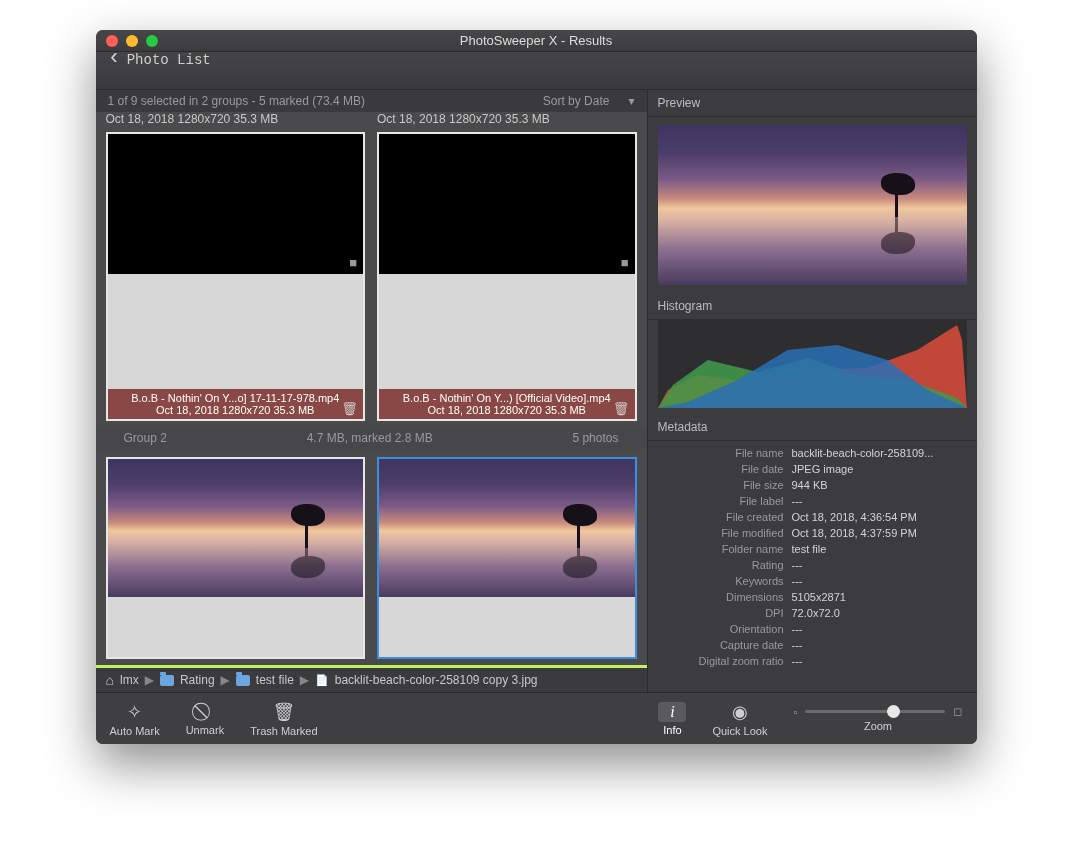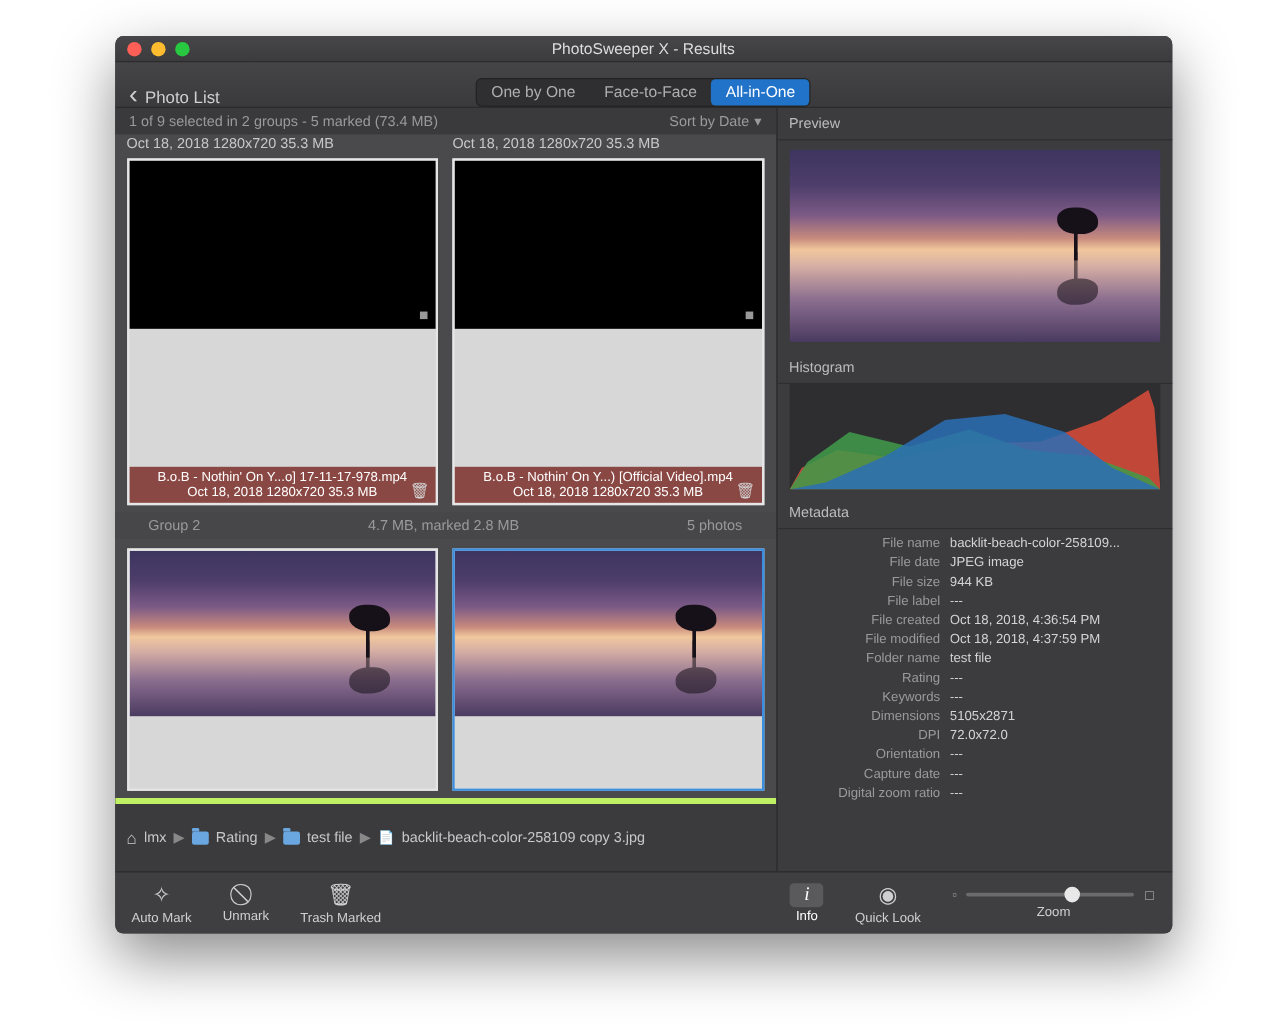--- a/index.html
+++ b/index.html
@@ -35,23 +35,24 @@
   }
   .traffic-lights { display:flex; gap:8px; padding-left:10px; }
   .tl { width:12px; height:12px; border-radius:50%; }
   .tl.red{background:#ff5f57;} .tl.yellow{background:#febc2e;} .tl.green{background:#28c840;}
   .titlebar .title { position:absolute; left:0; right:0; text-align:center; font-size:13px; color:#ddd; }
   
   .toolbar {
     height: 38px;
     background: linear-gradient(#454547,#3a3a3c);
     border-bottom:1px solid #2a2a2b;
-    display:flex; align-items:flex-end;
+    display:flex; align-items:flex-start;
     position:relative;
     padding: 0 12px;
+    font-family: Liberation Mono, monospace;
   }
   .back-btn {
     display:flex; align-items:center; gap:6px;
     color:#d0d0d0; font-size:14px; cursor:pointer;
   }
   .chevron-left::before { content:"‹"; font-size:22px; line-height:14px; color:#d0d0d0; }
   .view-segment {
     position:absolute; left:50%; transform:translateX(-50%);
     display:flex; align-items:center; gap:0;
     background:#2f2f31; border:1px solid #222; border-radius:5px;
@@ -60,21 +61,21 @@
   .seg-item { padding:0 12px; font-size:13px; color:#aeaeb0; cursor:pointer; line-height:22px; }
   .seg-item.active { background:#2173c9; color:#fff; border-radius:4px; }
   
   .subheader {
     display:flex; align-items:center; justify-content:space-between;
     padding: 4px 12px;
     background:#3a3a3c;
     font-size:12px; color:#9a9a9c;
     height:22px;
   }
-  .sort-by { display:flex; align-items:center; gap:4px; cursor:pointer; }
+  .sort-by { display:flex; align-items:center; gap:19px; cursor:pointer; }
   
   .main { display:flex; flex:1; min-height:0; }
   .left { flex:1; display:flex; flex-direction:column; background:#4a4a4c; min-width:0;}
   .right { width:330px; background:#3c3c3e; border-left:1px solid #2a2a2b; display:flex; flex-direction:column; }
   .panel-head { padding:6px 10px; font-size:12px; color:#bcbcbe; border-bottom:1px solid #2e2e30;}
   
   .cards-row { display:flex; gap:12px; padding:0 10px 6px 10px; }
   .group-sep { display:flex; align-items:center; justify-content:space-between; padding:4px 28px; color:#9a9a9c; background:#474749;}
   .card {
     width:266px; background:#d7d7d7; border:2px solid #e6e6e6; position:relative;
@@ -104,22 +105,22 @@
     position:relative;
   }
   .tree {
     position:absolute; right:14%; top:28%; width:40px; height:50px;
   }
   .tree .trunk { position:absolute; left:18px; top:20px; width:3px; height:30px; background:#161018;}
   .tree .crown { position:absolute; left:4px; top:6px; width:34px; height:22px; background:#161018; border-radius:40% 50% 40% 50%;}
   .reflection { position:absolute; right:14%; top:58%; width:40px; height:45px; transform:scaleY(-1); opacity:0.55;}
   
   .breadcrumb {
-    display:flex; align-items:center; gap:6px; padding:20px 10px;
-    background:#3b3b3d; border-top:5px solid #bef264;
+    display:flex; align-items:center; gap:6px; padding:4px 10px;
+    background:#3b3b3d; border-top:3px solid #bef264;
     font-size:12px; color:#c8c8ca;
   }
   .breadcrumb .sep { color:#888;}
   .folder-icon { width:14px; height:11px; background:#6aa7e0; border-radius:2px; display:inline-block; position:relative;}
   .folder-icon::before{content:""; position:absolute; top:-3px; left:0; width:6px; height:3px; background:#6aa7e0; border-radius:1px 1px 0 0;}
   .home-icon::before{content:"⌂"; color:#c8c8ca; font-size:14px;}
   .file-icon::before{content:"📄"; font-size:11px;}
   
   .footer {
     display:flex; align-items:center; justify-content:space-between;
@@ -156,25 +157,20 @@
       <div class="tl yellow"></div>
       <div class="tl green"></div>
     </div>
     <div class="title">PhotoSweeper X - Results</div>
   </div>
 
   <div class="toolbar">
     <div class="back-btn">
       <span class="chevron-left"></span>
       <span>Photo List</span>
-    </div>
-    <div class="view-segment">
-      <div class="seg-item">One by One</div>
-      <div class="seg-item">Face-to-Face</div>
-      <div class="seg-item active">All-in-One</div>
     </div>
   </div>
 
   <div class="main">
 
     <div class="left">
       <div class="subheader">
         <span>1 of 9 selected in 2 groups - 5 marked (73.4 MB)</span>
         <span class="sort-by">
           <span>Sort by Date</span>

